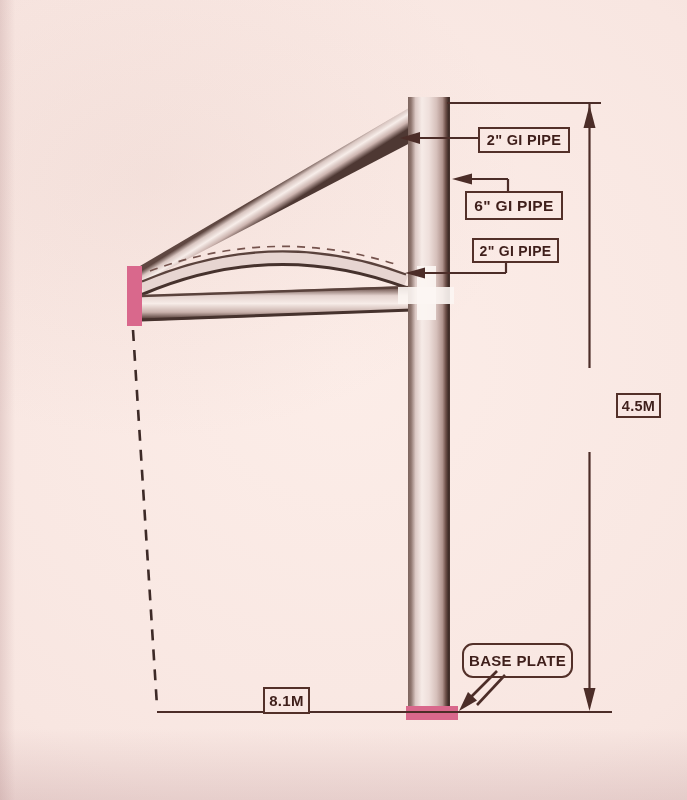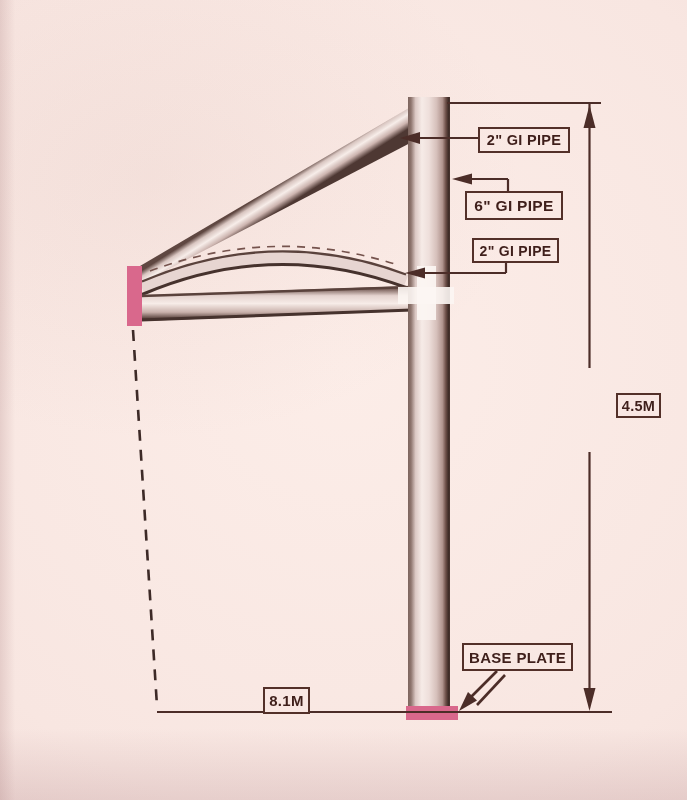--- a/index.html
+++ b/index.html
@@ -27,21 +27,21 @@
     letter-spacing:.3px;
     background:#f9e7e3;
     box-sizing:border-box;
     white-space:nowrap;
   }
   .lbl-pipe2-top {left:478px; top:127px; width:92px;  height:26px; font-size:14.5px;}
   .lbl-pipe6     {left:465px; top:191px; width:98px;  height:29px; font-size:15.5px;}
   .lbl-pipe2-arch{left:472px; top:238px; width:87px;  height:25px; font-size:14px;}
   .lbl-dim45     {left:572px; top:393px; width:45px;  height:25px; font-size:14.5px;margin-left:44px;}
   .lbl-dim55     {left:263px; top:687px; width:47px;  height:27px; font-size:15px;}
-  .lbl-baseplate {left:462px; top:643px; width:111px; height:28px; font-size:15px;}
+  .lbl-baseplate {left:462px; top:643px; width:111px; height:35px; font-size:15px;border-radius:11px;}
 </style>
 </head>
 <body>
 
 <div class="canvas">
 
   <svg width="687" height="800" viewBox="0 0 687 800">
     <defs>
       <linearGradient id="gradPole" gradientUnits="userSpaceOnUse" x1="408" y1="0" x2="450" y2="0">
         <stop offset="0" stop-color="#7d655e"></stop>

